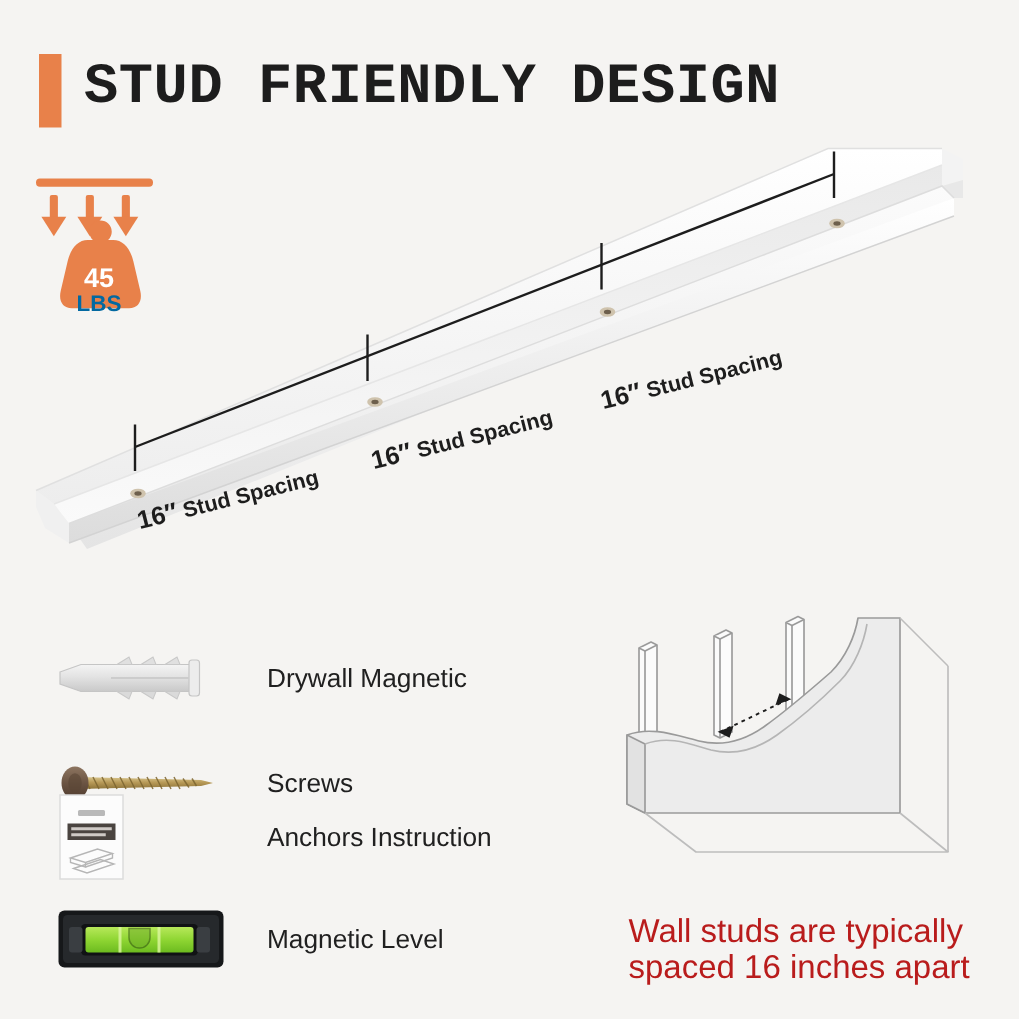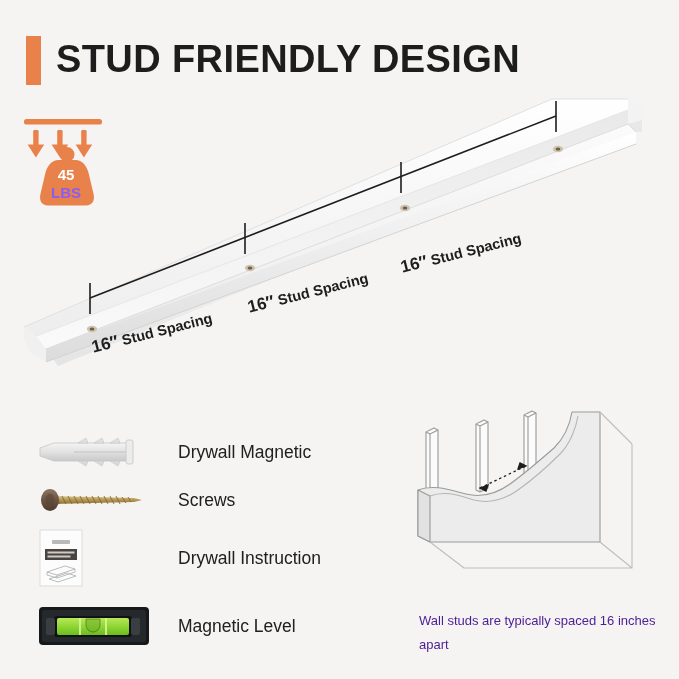--- a/index.html
+++ b/index.html
@@ -15,20 +15,21 @@
     position: relative;
     color: #1c1c1c;
   }
 
   
   #header {
     position: absolute;
     left: 0; top: 0;
     width: 601px;
     height: 95px;
+    font-family: Liberation Mono, monospace;
   }
   #accent-bar {
     position: absolute;
     left: 26px; top: 36px;
     width: 15px; height: 49px;
     background: #e8814a;
   }
   #page-title {
     position: absolute;
     left: 56px; top: 33px;
@@ -91,21 +92,21 @@
     left: 0; top: 412px;
     width: 400px;
   }
   .acc-row {
     position: absolute;
     left: 0;
     width: 400px;
     height: 56px;
   }
   #acc-row-0 { top: 12px; }
-  #acc-row-1 { top: 60px; }
+  #acc-row-1 { top: 82px; }
   #acc-row-2 { top: 118px; }
   #acc-row-3 { top: 186px; text-align: center; }
 
   .acc-icon {
     position: absolute;
     left: 38px;
     top: 0;
     width: 118px;
     height: 56px;
     display: flex;
@@ -130,23 +131,23 @@
     position: absolute;
     left: 404px; top: 410px;
     width: 262px; height: 185px;
   }
   #stud-diagram svg { display: block; }
 
   #stud-caption {
     position: absolute;
     left: 419px; top: 609px;
     width: 250px;
-    font-size: 13px;
+    font-size: 22px;
     line-height: 24px;
-    color: #4c1d95;
+    color: #b91c1c;
   }
 </style>
 </head>
 <body>
 
 <div id="header">
   <div id="accent-bar"></div>
   <div id="page-title">STUD FRIENDLY DESIGN</div>
 </div>
 
@@ -169,22 +170,22 @@
       <rect x="63.2" y="18" width="5.4" height="19" rx="1.4"></rect>
       <path d="M57.6 32.5 L74.2 32.5 L65.9 45.5 Z"></path>
     </g>
 
     <g>
       <path d="M41.5 42.5 a7.5 7.5 0 1 1 15 0 a7.5 7.5 0 0 1 -2.6 5.6 h-9.8 a7.5 7.5 0 0 1 -2.6 -5.6 z" fill="#e8814a"></path>
       <path d="M40.5 48 h17 c6.5 0 11.4 5.6 13.4 14.2 l4.6 19.6 c1.6 6.9 -1.3 11.7 -7.4 11.7 H29.9 c-6.1 0 -9 -4.8 -7.4 -11.7 l4.6 -19.6 C29.1 53.6 34 48 40.5 48 z" fill="#e8814a"></path>
     </g>
   </svg>
   <div style="position:absolute;left:0;top:54px;width:96px;text-align:center;">
-    <div style="font-size:15px;font-weight:700;color:#ffffff;line-height:18px;">45</div>
-    <div style="font-size:15px;font-weight:700;color:#8b5cf6;line-height:18px;">LBS</div>
+    <div style="font-size:18px;font-weight:700;color:#ffffff;line-height:18px;margin-top:10px;">45</div>
+    <div style="font-size:15px;font-weight:700;color:#0369a1;line-height:18px;">LBS</div>
   </div>
 </div>
 
 <div id="hero">
   <svg width="679" height="305" viewBox="0 0 679 305" aria-hidden="true">
     <defs>
       <linearGradient id="topFace" x1="0" y1="0" x2="0" y2="1">
         <stop offset="0%" stop-color="#fbfbfb"></stop>
         <stop offset="55%" stop-color="#f2f2f2"></stop>
         <stop offset="100%" stop-color="#e4e4e4"></stop>
@@ -336,21 +337,21 @@
         <rect x="9.5" y="26.5" width="23" height="2" fill="#cfcac6"></rect>
 
         <g stroke="#b6b6b6" stroke-width="0.9" fill="none">
           <polygon points="9,43 27,37 37,40 19,46"></polygon>
           <polyline points="9,43 9,46 19,49 19,46"></polyline>
           <polyline points="37,40 37,43 19,49"></polyline>
           <polygon points="11,50 29,44 38,47 20,53"></polygon>
         </g>
       </svg>
     </div>
-    <div class="acc-label">Drywall Instruction</div>
+    <div class="acc-label">Anchors Instruction</div>
   </div>
 
   <div class="acc-row" id="acc-row-3">
     <div class="acc-icon">
       <svg width="112" height="44" viewBox="0 0 112 44">
         <defs>
           <linearGradient id="vialG" x1="0" y1="0" x2="0" y2="1">
             <stop offset="0%" stop-color="#b7e85a"></stop>
             <stop offset="50%" stop-color="#8fd633"></stop>
             <stop offset="100%" stop-color="#6cbb1f"></stop>

